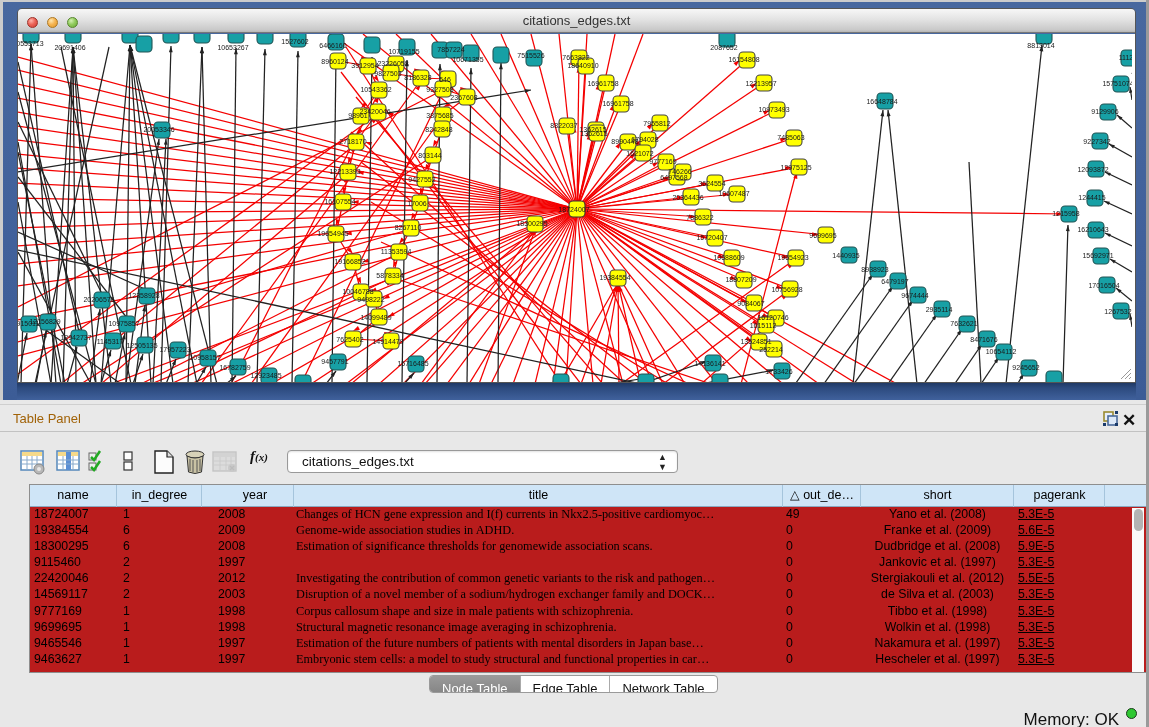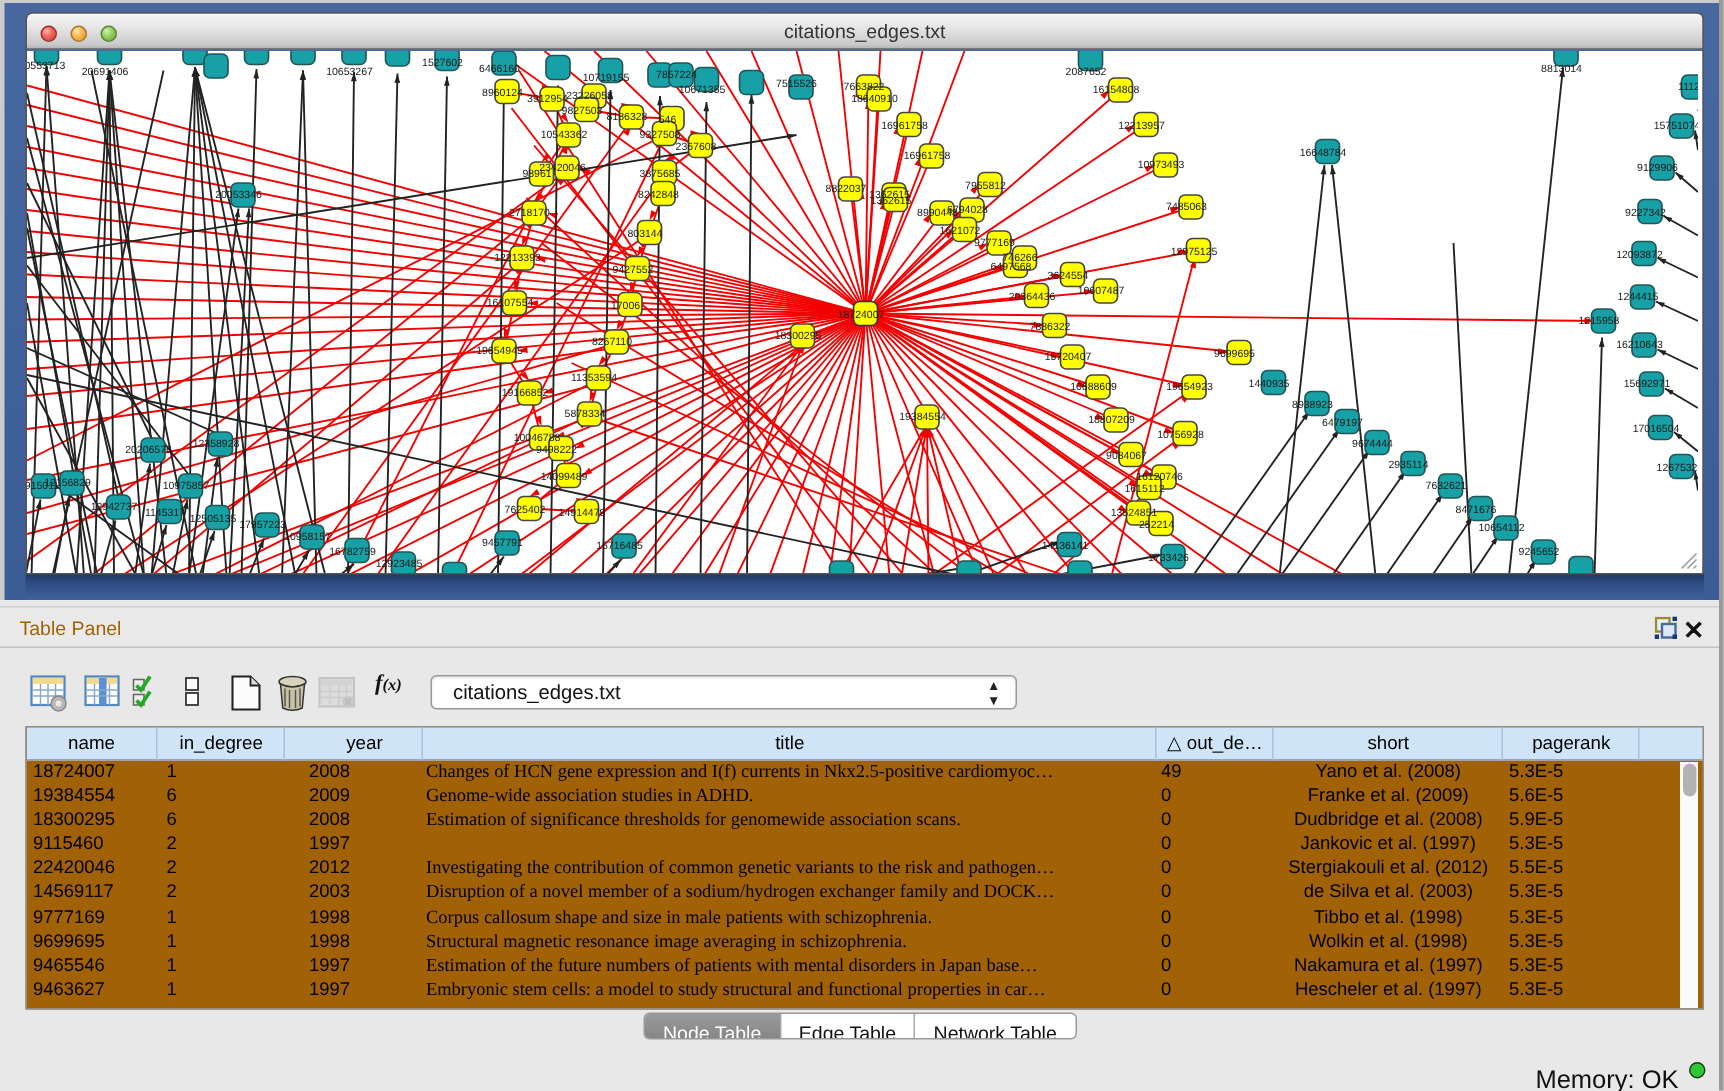--- a/index.html
+++ b/index.html
@@ -24,36 +24,36 @@
 #tp-head { position:absolute; left:0; top:4px; width:1146px; height:28px; background:#e9e9e9;
   border-top:1px solid #cfcfcf; border-bottom:1px solid #c2c2c2; }
 #tp-head .t { position:absolute; left:13px; top:6px; font-size:13px; color:#a16207; }
 #tp-x { position:absolute; left:1122px; top:5px; font-size:17px; font-weight:bold; color:#111; }
 #toolbar { position:absolute; left:0; top:33px; width:1146px; height:56px; }
 .ic { position:absolute; top:17px; }
 #combo { position:absolute; left:287px; top:17px; width:391px; height:23px; background:#fff;
   border:1px solid #999; border-radius:4px; box-shadow:inset 0 1px 2px rgba(0,0,0,.12); }
 #combo .ct { position:absolute; left:14px; top:3px; font-size:13.5px; color:#111; }
 #combo .ar { position:absolute; right:10px; top:1px; font-size:9px; color:#222; line-height:10px; }
-#tablebox { position:absolute; left:17px; top:84px; width:1119px; height:189px; background:#a16207;
+#tablebox { position:absolute; left:29px; top:84px; width:1119px; height:189px; background:#b91c1c;
   border:1px solid #8e8e8e; }
 #thead { position:absolute; left:0; top:0; width:1117px; height:22px; background:#cfe5f7;
   border-bottom:1px solid #8aa8c0; }
 .th { position:absolute; top:0; height:22px; border-right:1px solid #a5c4dc; font-size:12.5px;
   color:#000; text-align:center; line-height:21px; }
 #tbody { position:absolute; left:0; top:22px; width:1117px; }
 .tr { position:relative; height:16.1px; }
 .c { position:absolute; top:0; font-size:12.3px; color:#000; white-space:nowrap; overflow:hidden; }
 .c1 { left:4px;   width:83px; }
 .c2 { left:93px;  width:100px; }
 .c3 { left:188px; width:72px; }
 .c4 { left:266px; width:487px;font-family:Liberation Serif, serif; }
 .c5 { left:756px; width:76px; }
 .c6 { left:831px; width:153px; text-align:center; }
-.c7 { left:988px; width:88px; }
+.c7 { left:988px; width:88px;text-decoration:underline; }
 #vscroll { position:absolute; right:3px; top:23px; width:12px; height:164px; background:#fafafa; }
 #vthumb { position:absolute; left:1.5px; top:1px; width:9px; height:22px; background:#b3b3b3; border-radius:5px; }
 #tabs { position:absolute; left:429px; top:275px; height:18px; border:1px solid #9a9a9a;
   border-radius:4px; overflow:hidden; background:#fff; display:flex; }
 .tab { height:18px; line-height:17px; font-size:13px; color:#111; padding:4px 12px; border-right:1px solid #aaa; }
 .tab.sel { background:linear-gradient(180deg,#9a9a9a,#848484); color:#fff; }
 .tab:last-child { border-right:none; }
 #memline { position:absolute; right:30px; top:310px; font-size:17px; color:#111; }
 #memdot { position:absolute; right:12px; top:308px; width:11px; height:11px; border-radius:50%;
   background:#2fc832; border:1.5px solid #1c3a1c; }

